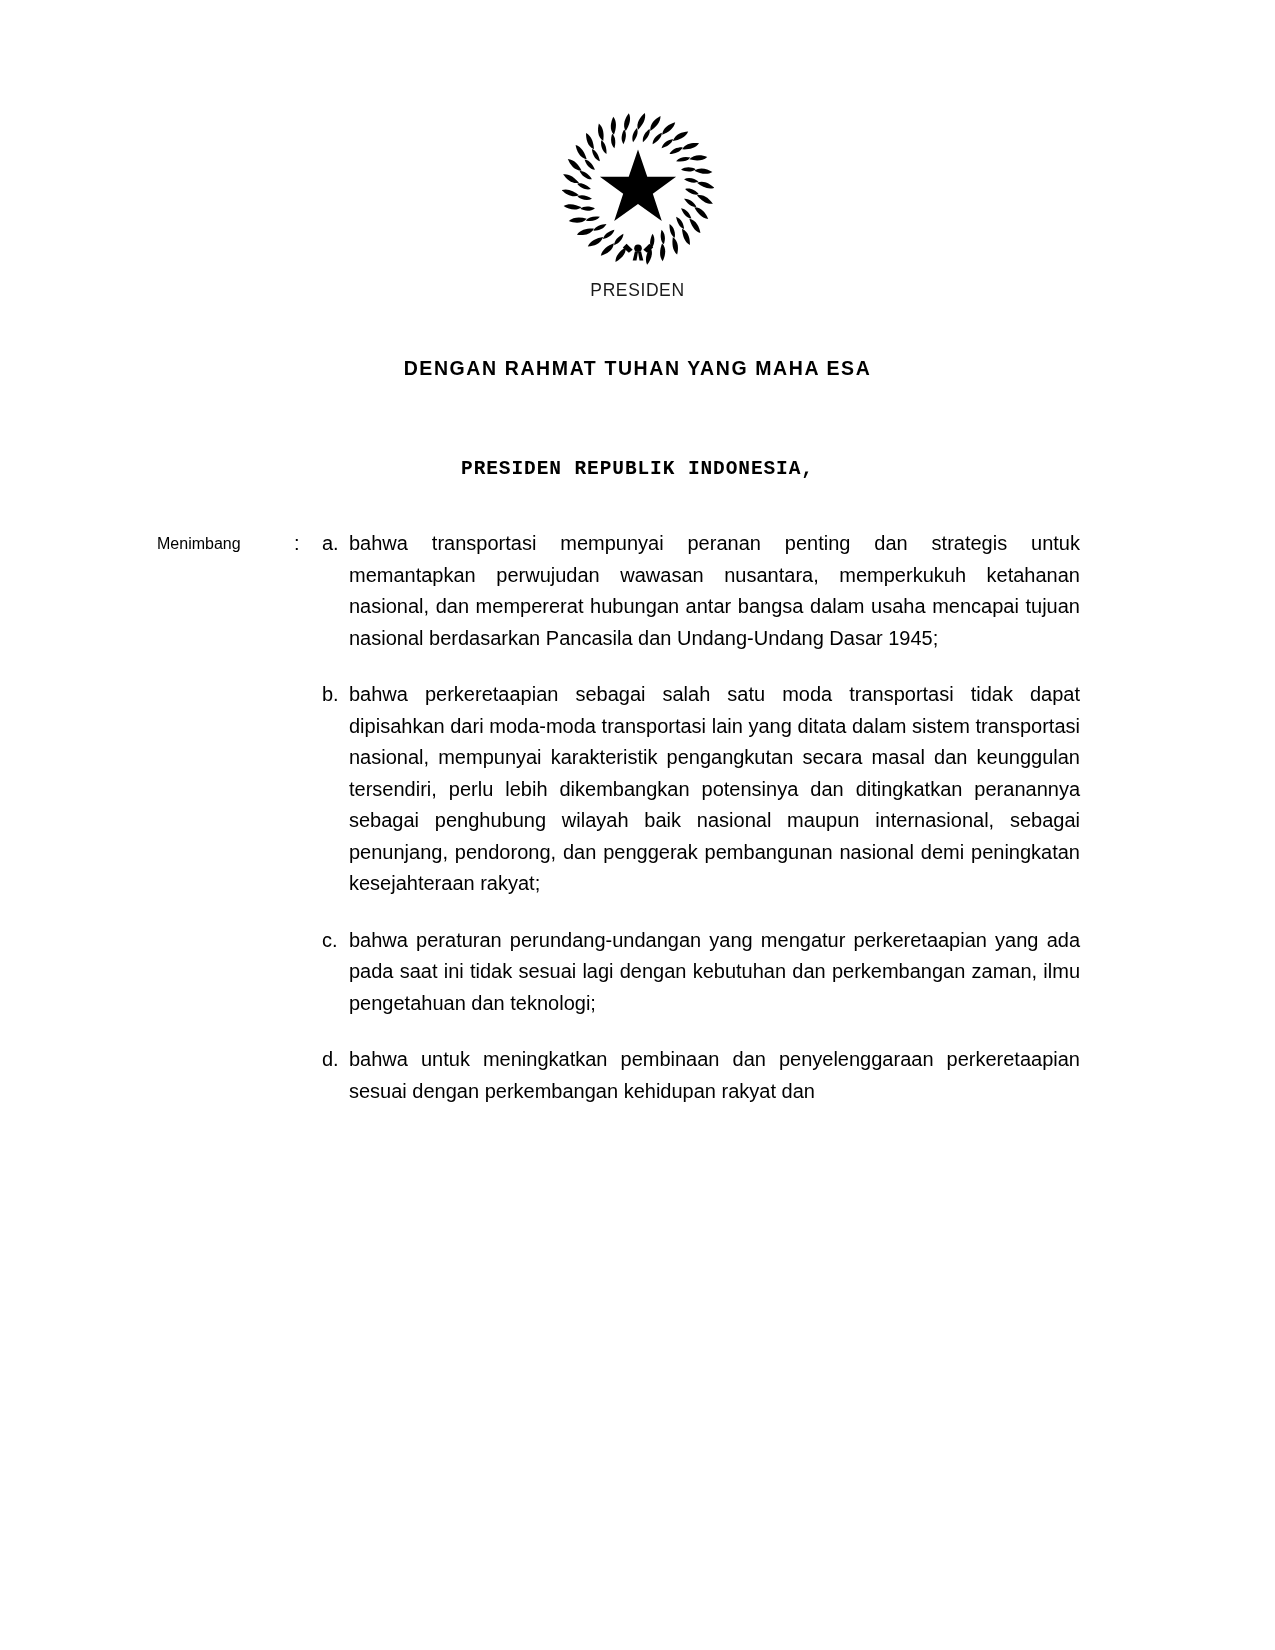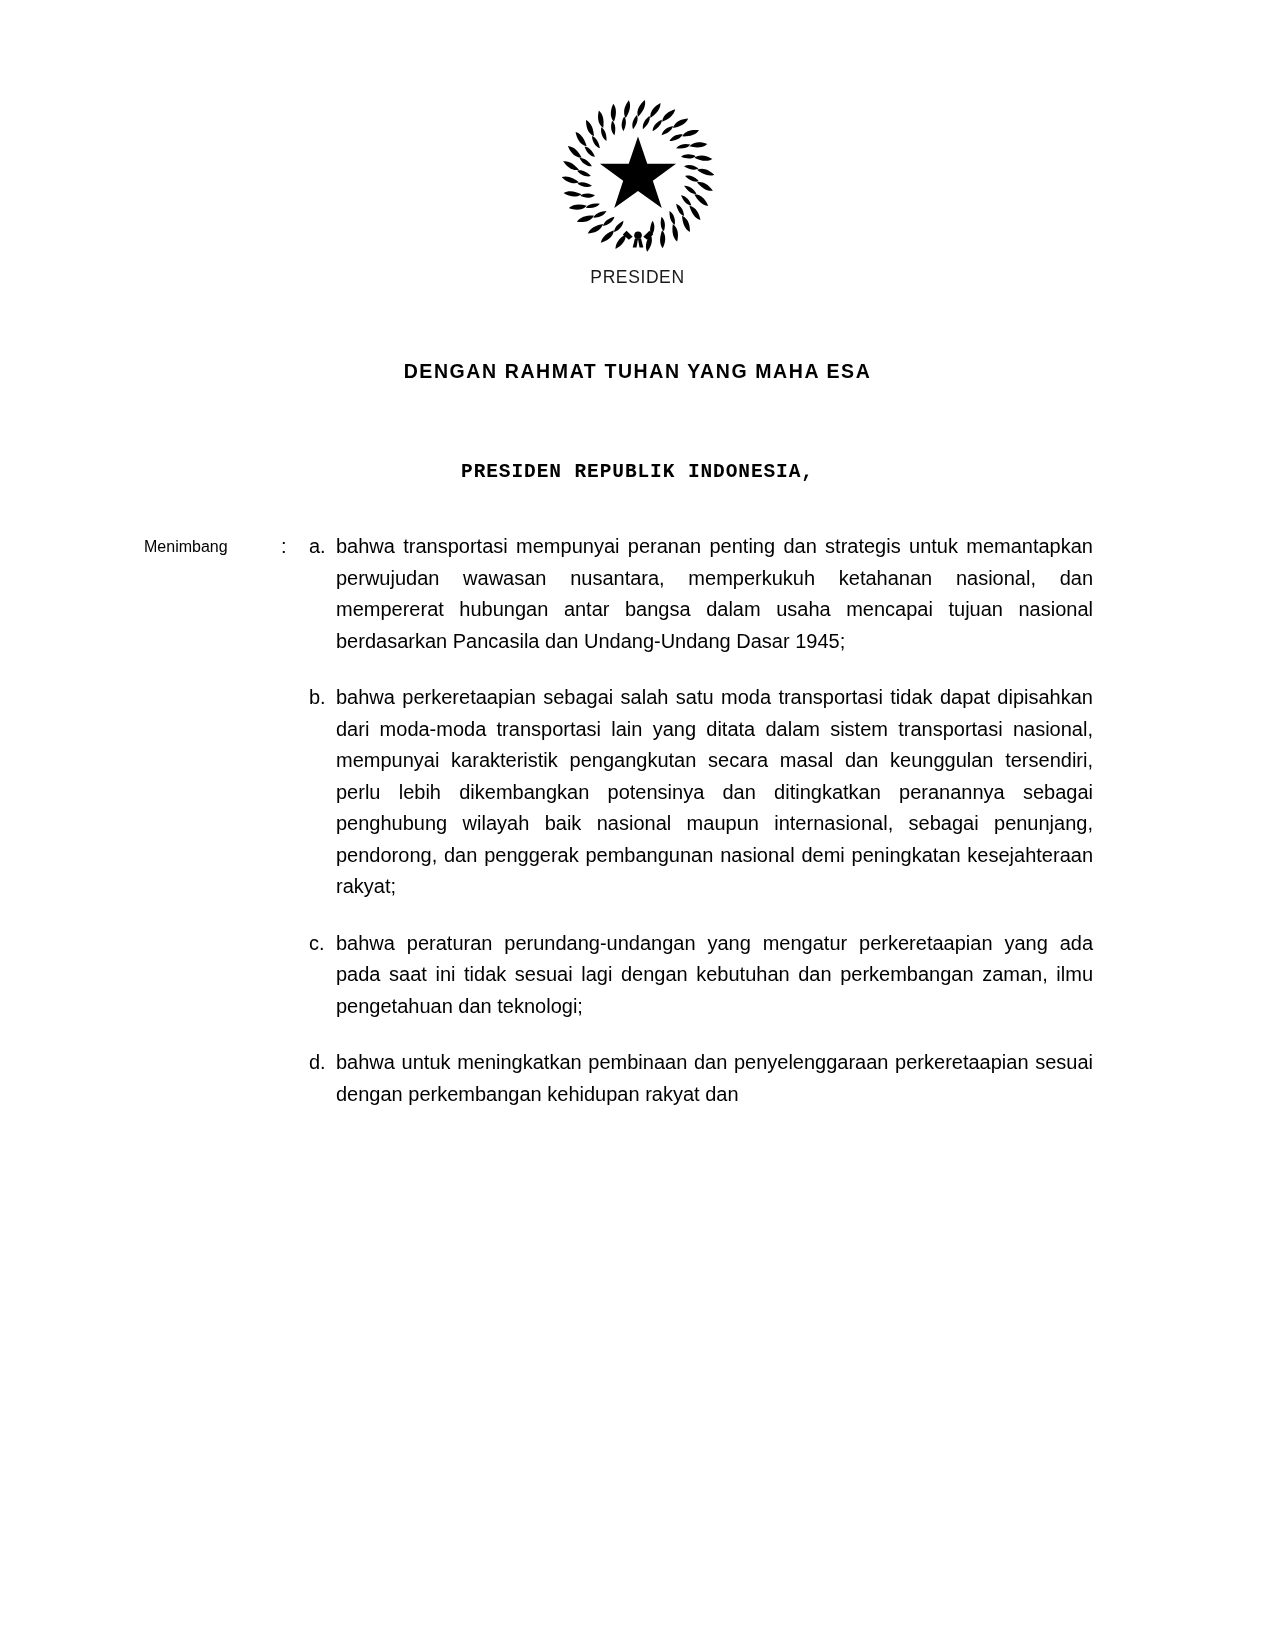--- a/index.html
+++ b/index.html
@@ -14,21 +14,21 @@
     font-family: "Liberation Sans", "DejaVu Sans", sans-serif;
     color: #000000;
     position: relative;
     overflow: hidden;
   }
 
   .page {
     width: 1275px;
     height: 1650px;
     box-sizing: border-box;
-    padding: 4px;
+    padding: 17px;
     position: relative;
   }
 
   
   .emblem-block {
     text-align: center;
     padding-top: 96px;
   }
   .emblem {
     width: 152px;
@@ -64,21 +64,21 @@
     font-size: 19.5px;
     line-height: 46px;
     letter-spacing: 0.2px;
   }
 
   .motto {
     text-align: center;
     font-weight: bold;
     font-size: 19.5px;
     letter-spacing: 1.6px;
-    margin-top: 72px;
+    margin-top: 56px;
   }
 
   .institution {
     text-align: center;
     font-weight: bold;
     font-size: 19.5px;
     letter-spacing: 0.9px;
     margin-top: 78px;
     font-family: Liberation Mono, monospace;
   }

